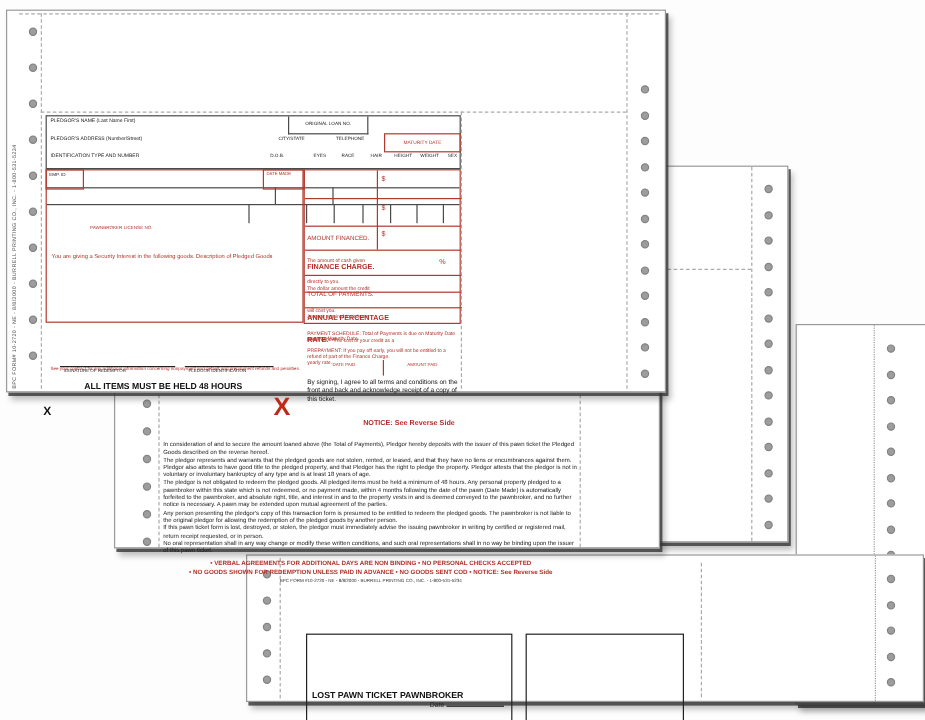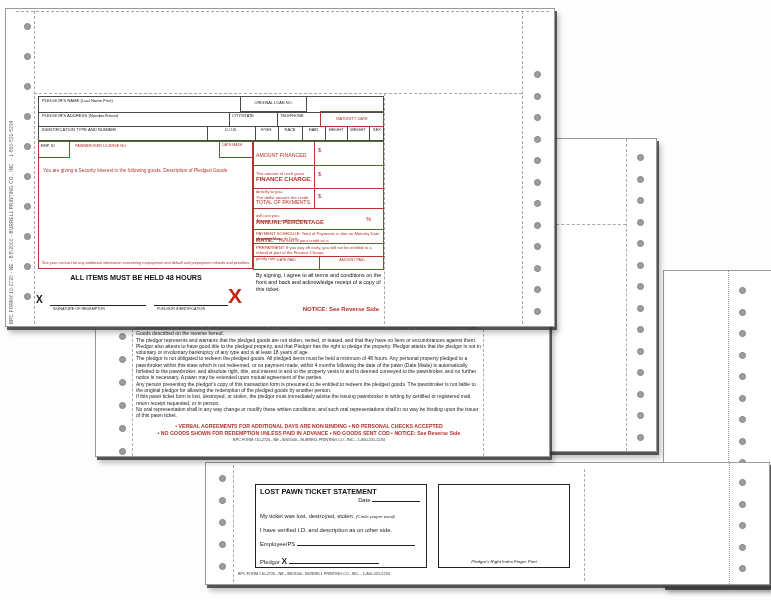--- a/index.html
+++ b/index.html
@@ -5,21 +5,21 @@
   html,body{margin:0;padding:0;}
   body{font-family:"Liberation Sans", sans-serif; background:#fdfdfd;}
   #canvas{position:relative;width:771px;height:600px;overflow:hidden;background:#fdfdfd;}
   .sheet{position:absolute;background:#fff;border:1px solid #9a9a9a;
          box-shadow:2px 3px 0 rgba(55,55,55,.8), 4px 6px 5px rgba(0,0,0,.25);}
   .hole-col{position:absolute;display:flex;flex-direction:column;}
   .hole{width:7px;height:7px;border-radius:50%;background:#9d9d9d;border:1px solid #838383;box-sizing:border-box;}
   .vdash{position:absolute;width:0;border-left:1px dashed #aaa;}
   .hdash{position:absolute;height:0;border-top:1px dashed #aaa;}
   .vdot{position:absolute;width:0;border-left:1px dotted #999;}
-  .abs{position:absolute;}
+  .abs{position:absolute;margin-top:44px;}
   .lbl{position:absolute;font-size:4.2px;color:#222;line-height:1.1;white-space:nowrap;}
   .redlbl{color:#b3302a;}
   .blk{position:absolute;box-sizing:border-box;border:1px solid #4a4a4a;}
   .redbox{position:absolute;box-sizing:border-box;border:1px solid #b3372c;}
   .redline{position:absolute;height:0;border-top:1px solid #b3372c;}
   .redvline{position:absolute;width:0;border-left:1px solid #b3372c;}
   .disc-label{font-size:5.2px;color:#b3302a;line-height:1.15;}
   .disc-desc{font-size:4.2px;color:#b3302a;line-height:1.15;}
   .dollar{position:absolute;font-size:6px;color:#b3302a;}
   .edge-text{position:absolute;writing-mode:vertical-rl;transform:rotate(180deg);
@@ -59,21 +59,21 @@
     <div class="hole-col" style="left:13px;top:12px;gap:15px;">
         <div class="hole"></div>
         <div class="hole"></div>
         <div class="hole"></div>
         <div class="hole"></div>
         <div class="hole"></div>
       </div>
     <div class="vdash" style="left:27px;top:2px;height:117px;"></div>
 
     <div class="abs" style="left:49px;top:21px;width:172px;height:84px;border:1.5px solid #222;box-sizing:border-box;">
-      <div class="abs" style="left:4px;top:2px;font-size:7.3px;font-weight:bold;color:#111;white-space:nowrap;">LOST PAWN TICKET STATEMENT</div>
+      <div class="abs" style="left:4px;top:2px;font-size:7.3px;font-weight:bold;color:#111;white-space:nowrap;">LOST PAWN TICKET PAWNBROKER</div>
       <div class="abs" style="right:6px;top:12px;font-size:5.8px;color:#222;">
         <span>Date</span>
         <span style="display:inline-block;width:48px;border-bottom:1px solid #222;"></span>
       </div>
       <div class="abs" style="left:4px;top:28px;font-size:5.8px;color:#222;white-space:nowrap;">
         <span>My ticket was  lost,  destroyed,  stolen.</span>
         <span style="font-style:italic;font-size:4.4px;">(Circle proper word)</span>
       </div>
       <div class="abs" style="left:4px;top:42px;font-size:5.8px;color:#222;white-space:nowrap;">I have verified I.D. and description as on other side.</div>
       <div class="abs" style="left:4px;top:56px;font-size:5.8px;color:#222;">

